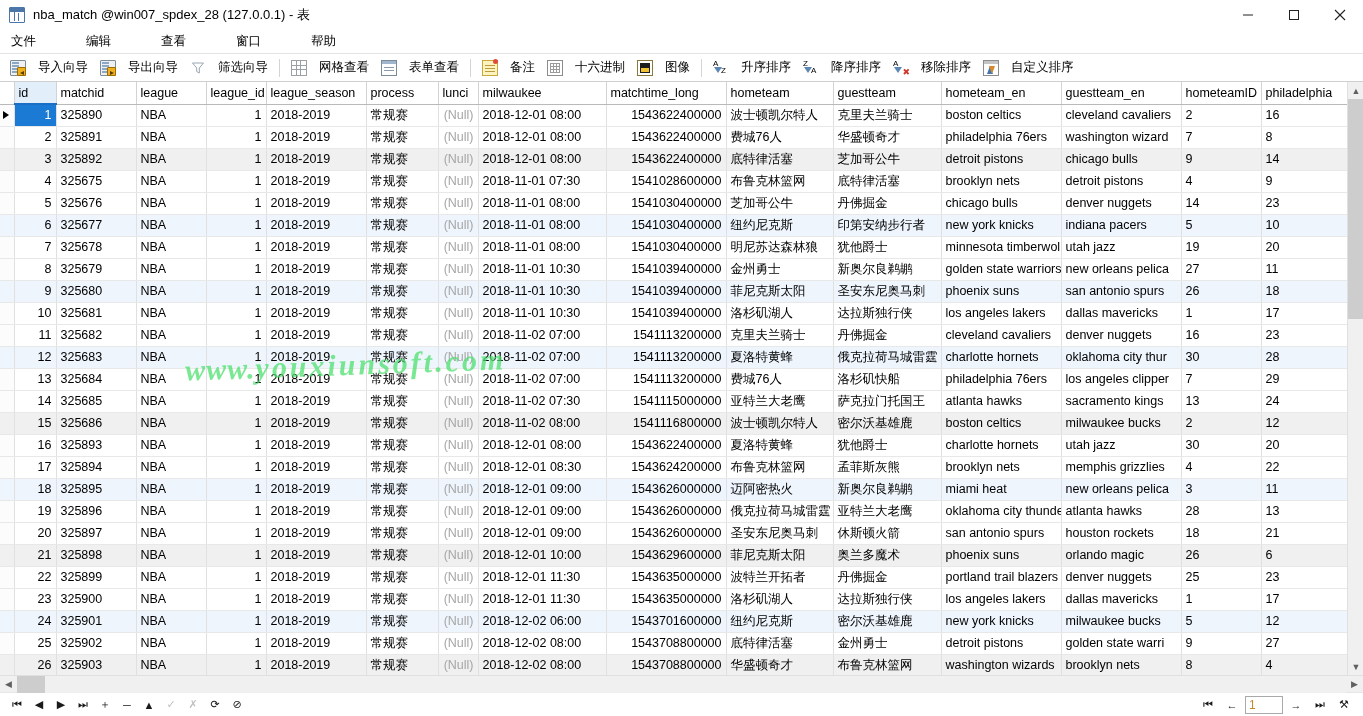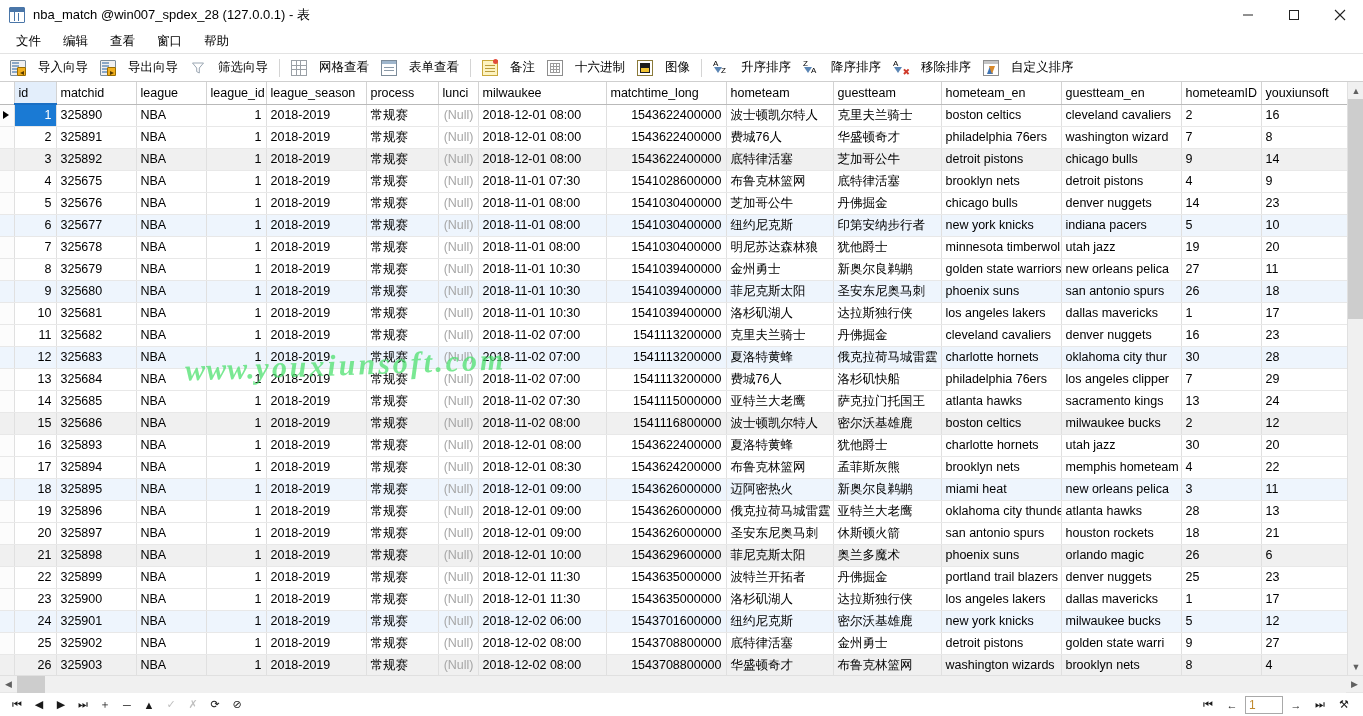--- a/index.html
+++ b/index.html
@@ -49,22 +49,22 @@
     width: 46px; height: 30px; display: flex; align-items: center; justify-content: center;
     color: #111; font-size: 12px; flex: 0 0 auto;
   }
   .win-btn svg { display: block; }
 
   
   .menubar {
     height: 24px; min-height: 24px;
     display: flex; align-items: center;
     background: #ffffff;
-    padding-left: 5px;
     border-bottom: 1px solid #e3e3e3;
+    gap: 28px;
   }
   .menubar .menu-item {
     padding: 3px 11px; font-size: 12.5px; color: #000; white-space: nowrap;
   }
 
   
   .toolbar {
     height: 28px; min-height: 28px;
     display: flex; align-items: center;
     background: #ffffff;
@@ -432,21 +432,21 @@
             <th>league_season</th>
             <th>process</th>
             <th>lunci</th>
             <th>milwaukee</th>
             <th>matchtime_long</th>
             <th>hometeam</th>
             <th>guestteam</th>
             <th>hometeam_en</th>
             <th>guestteam_en</th>
             <th>hometeamID</th>
-            <th>youxiunsoft</th>
+            <th>philadelphia</th>
 
           </tr>
         </thead>
         <tbody id="grid-body">
             <tr class="selected">
               <td class="gutter">
                 <span class="cursor-arrow"></span>
               </td>
               <td class="idcell">1</td>
               <td>325890</td>
@@ -741,21 +741,21 @@
               <td>NBA</td>
               <td class="num">1</td>
               <td>2018-2019</td>
               <td>常规赛</td>
               <td class="null">(Null)</td>
               <td>2018-12-01 08:30</td>
               <td class="num">1543624200000</td>
               <td>布鲁克林篮网</td>
               <td>孟菲斯灰熊</td>
               <td>brooklyn nets</td>
-              <td>memphis hometeam</td>
+              <td>memphis grizzlies</td>
               <td>4</td>
               <td>22</td>
             </tr>
             <tr class="hl">
               <td class="gutter"></td>
               <td class="idcell">18</td>
               <td>325895</td>
               <td>NBA</td>
               <td class="num">1</td>
               <td>2018-2019</td>

